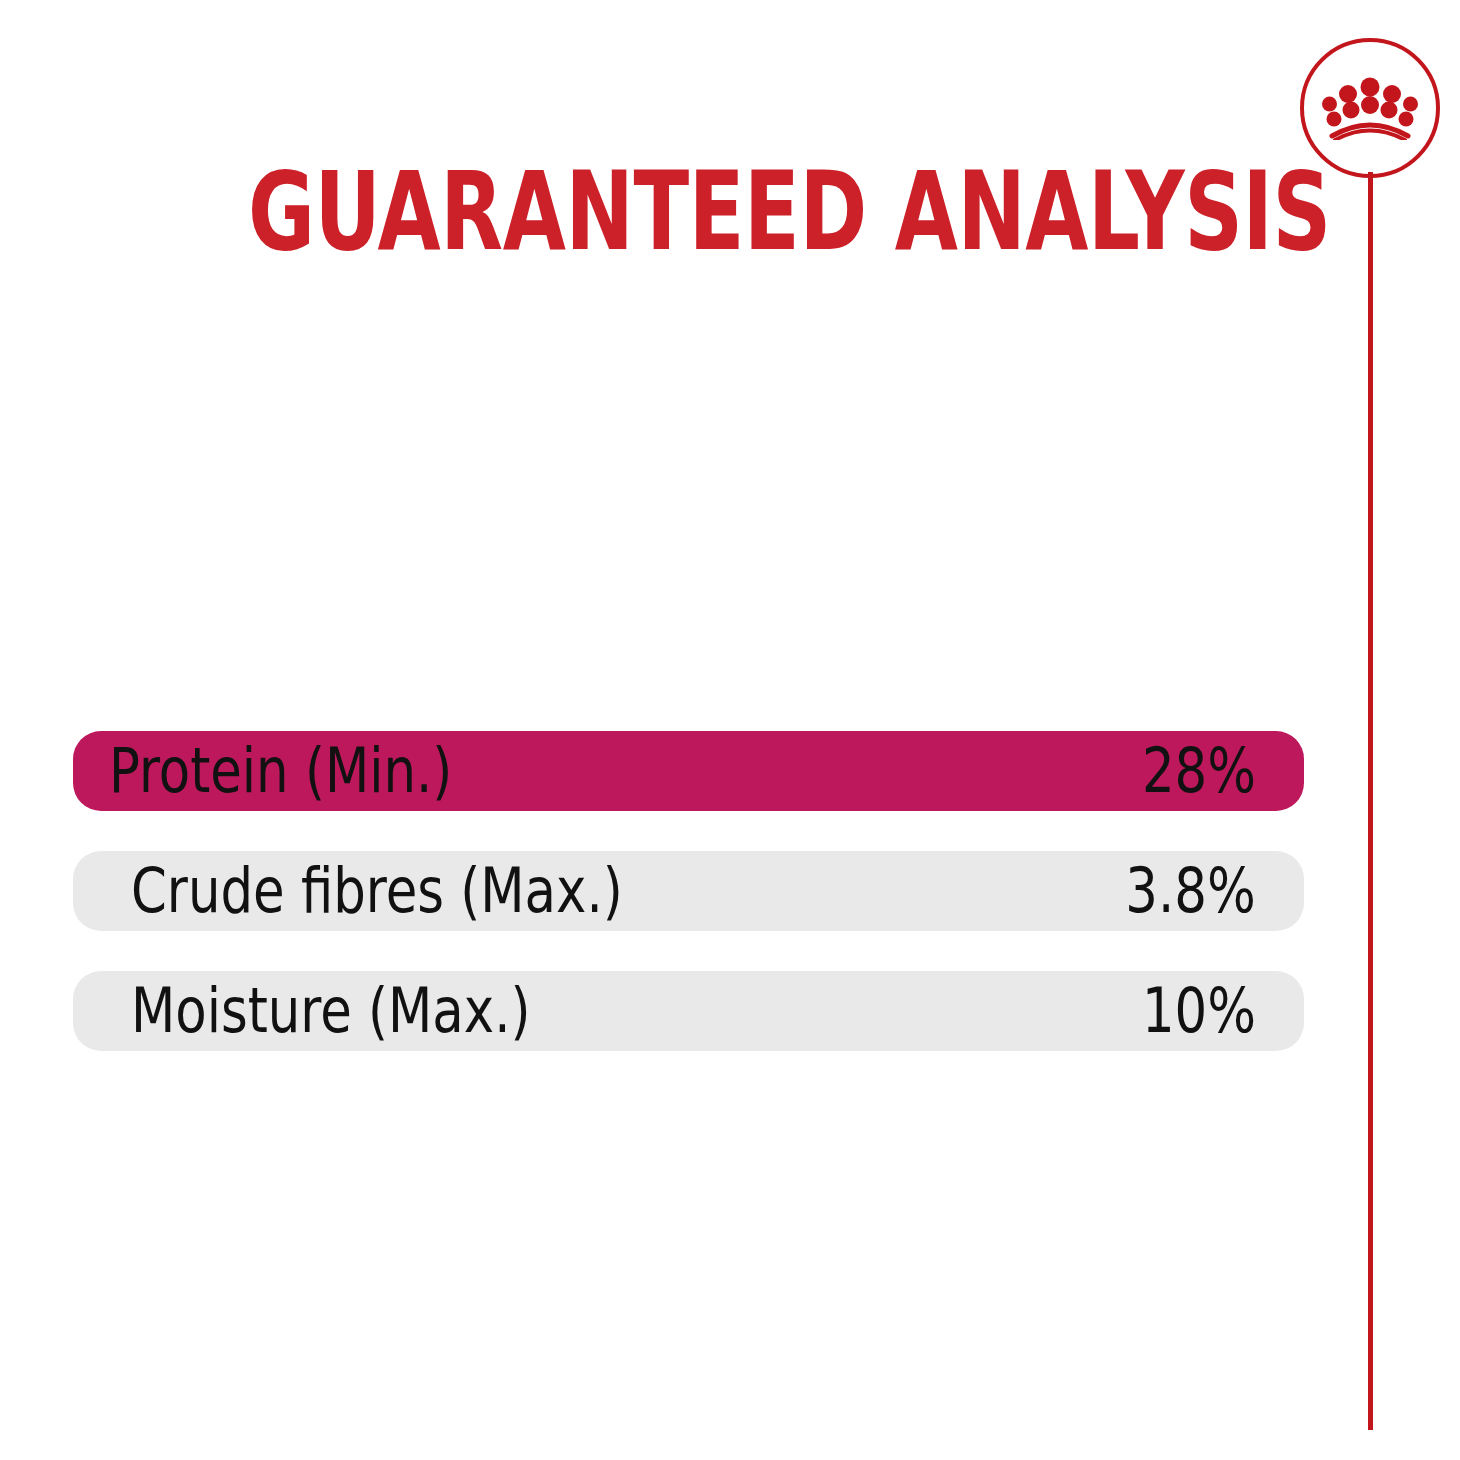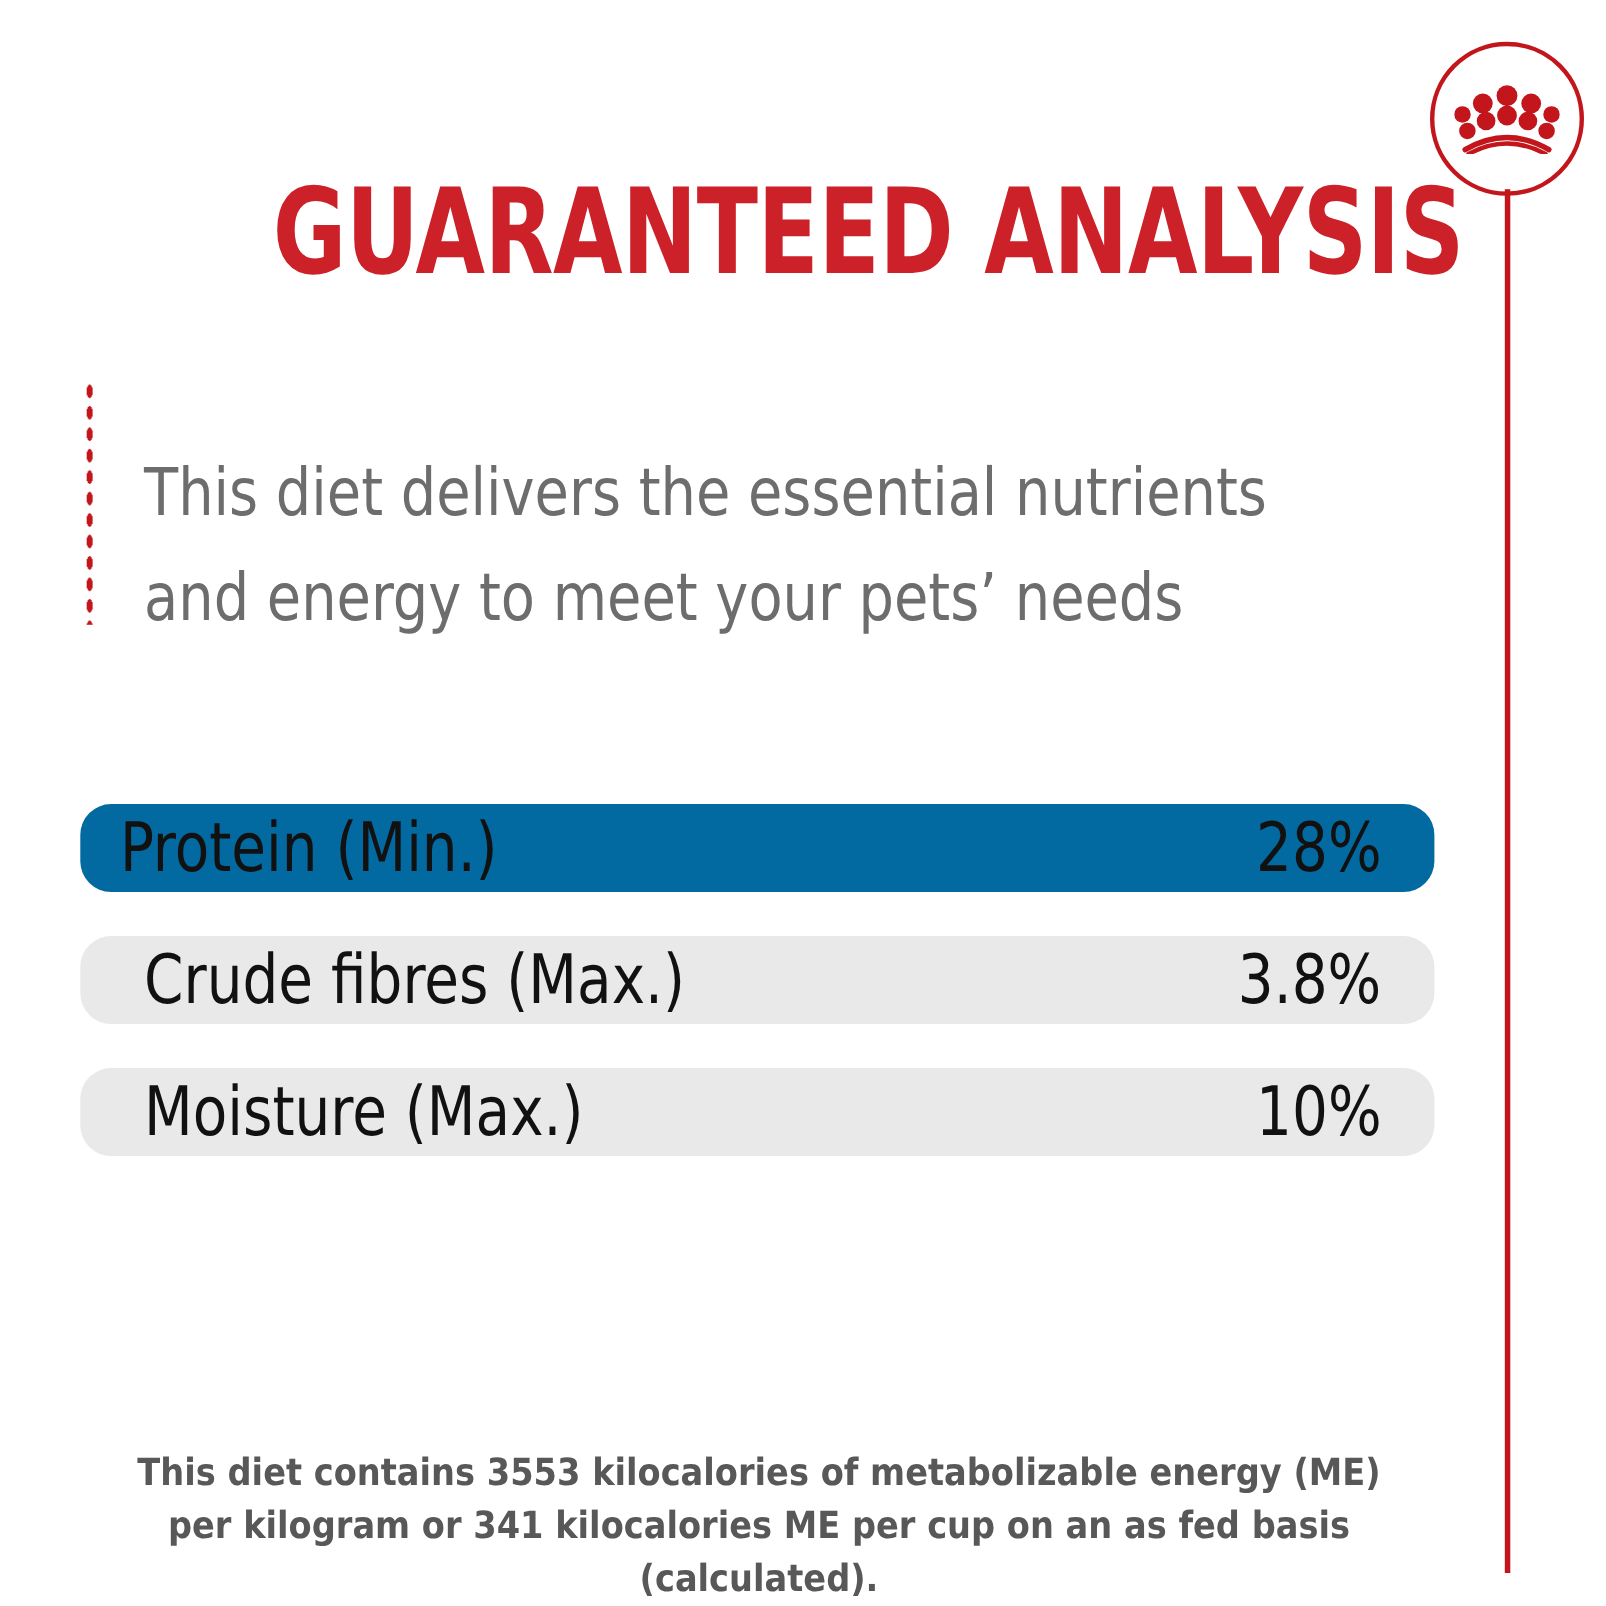--- a/index.html
+++ b/index.html
@@ -116,21 +116,21 @@
     position: relative;
     display: flex;
     align-items: center;
     justify-content: space-between;
     height: 80px;
     margin-bottom: 40px;
     border-radius: 28px;
     padding: 0 48px 0 58px;
     box-sizing: border-box;
   }
-  .analysis-row.shade-dark  { background: #0369a1; padding-left: 36px; }
+  .analysis-row.shade-dark  { background: #be185d; padding-left: 36px; }
   .analysis-row.shade-light { background: #e9e9e9; gap: 30px; }
 
   .row-label,
   .row-value {
     font-family: "DejaVu Sans Condensed", "Liberation Sans Narrow", "Liberation Sans", sans-serif;
     font-size: 62px;
     line-height: 62px;
     font-weight: 400;
     color: #111111;
     transform: scaleX(0.92);
@@ -172,24 +172,20 @@
       <circle cx="12" cy="45" r="7.5" fill="#c3161c"></circle>
       <circle cx="84" cy="45" r="7.5" fill="#c3161c"></circle>
       <path d="M10 62 Q48 40 86 62" stroke="#c3161c" stroke-width="5" fill="none" stroke-linecap="round"></path>
       <path d="M13 66 Q48 47 83 66" stroke="#c3161c" stroke-width="4" fill="none" stroke-linecap="round"></path>
     </svg>
   </div>
   <div class="brand-stem"></div>
 
   <h1 class="page-title">GUARANTEED ANALYSIS</h1>
 
-  <div class="intro">
-    <div class="dotted-rule"></div>
-    <p class="intro-text">This diet delivers the essential nutrients and energy to meet your pets’ needs</p>
-  </div>
 
   <div class="analysis-table">
 
     <div class="analysis-row shade-dark">
       <span class="row-label">Protein (Min.)</span>
       <span class="row-value">28%</span>
     </div>
 
     <div class="analysis-row shade-light">
       <span class="row-label">Crude fibres (Max.)</span>
@@ -197,15 +193,14 @@
     </div>
 
 
     <div class="analysis-row shade-light">
       <span class="row-label">Moisture (Max.)</span>
       <span class="row-value">10%</span>
     </div>
 
   </div>
 
-  <p class="footnote">This diet contains 3553 kilocalories of metabolizable energy (ME) per kilogram or 341 kilocalories ME per cup on an as fed basis (calculated).</p>
 
 </div>
 
 </body></html>

